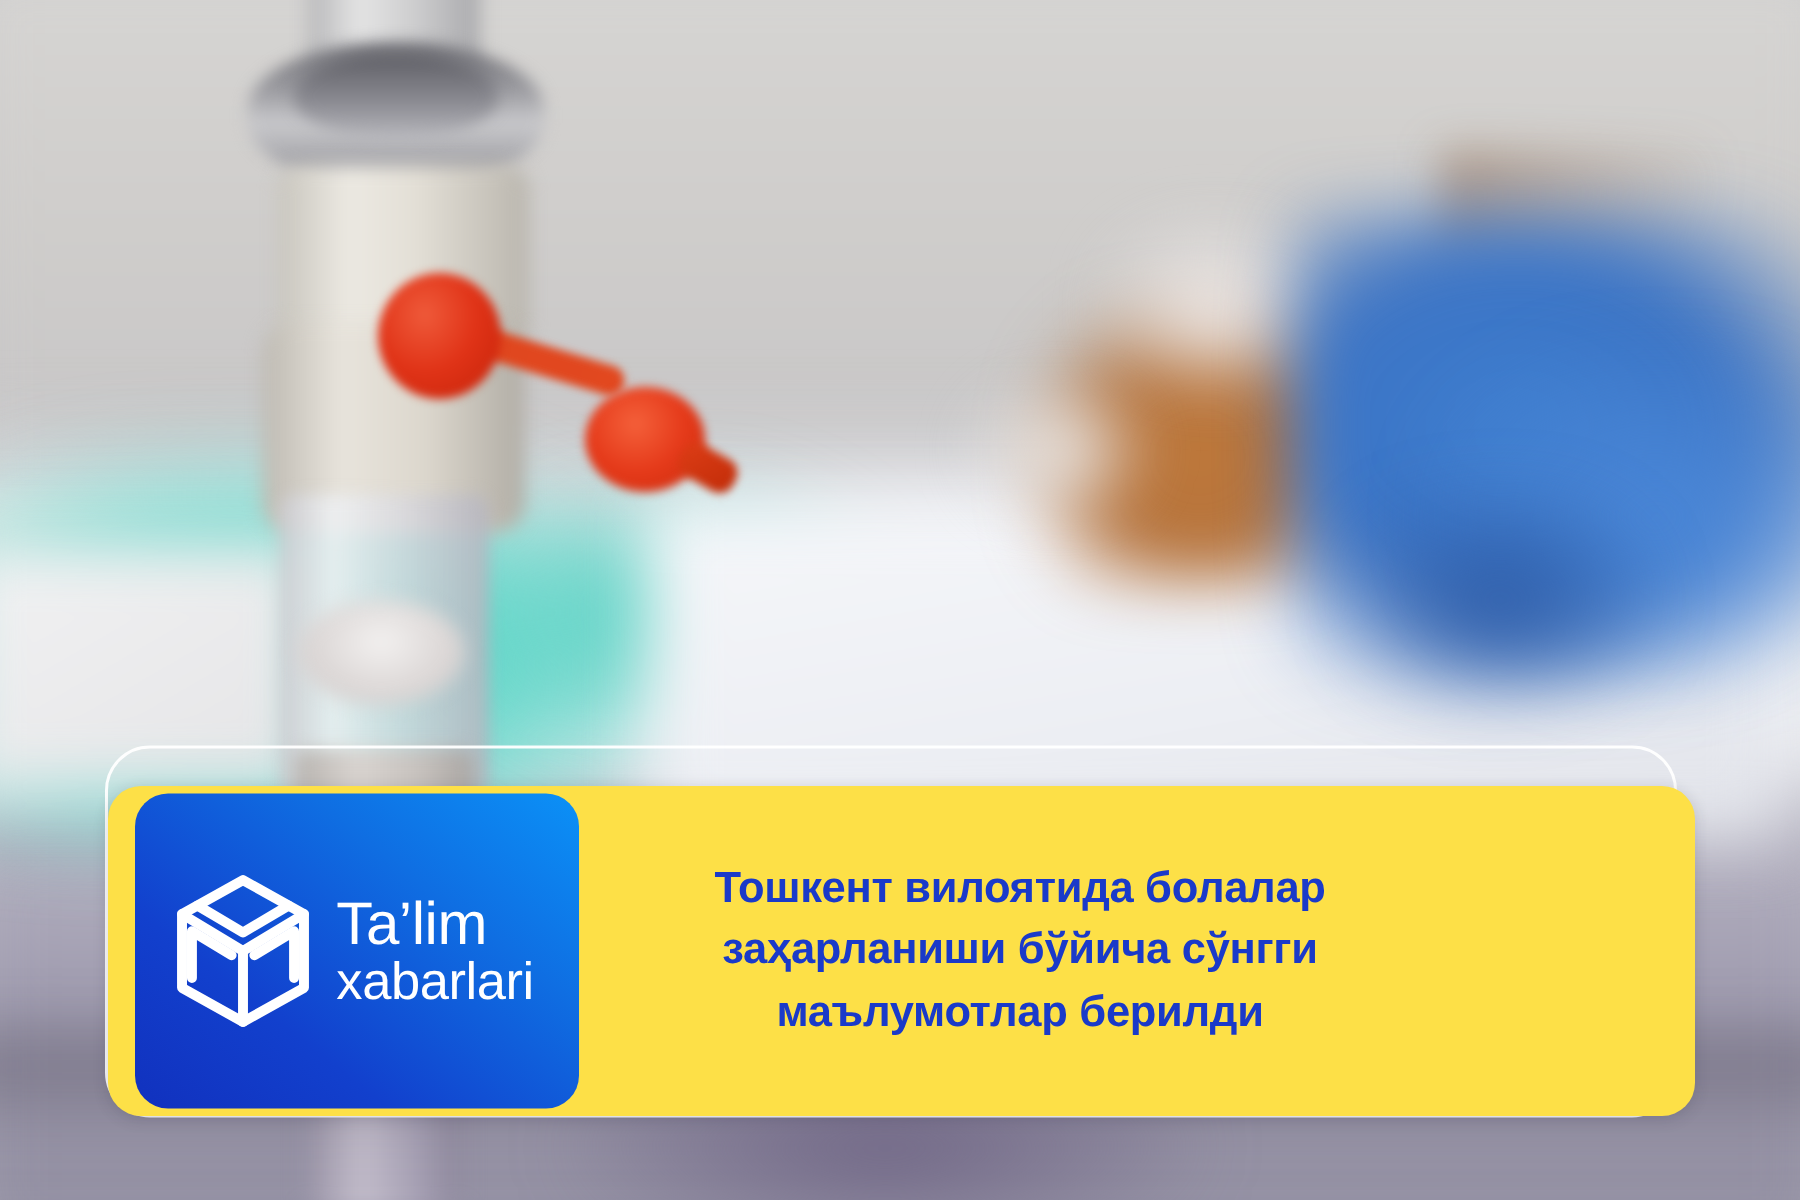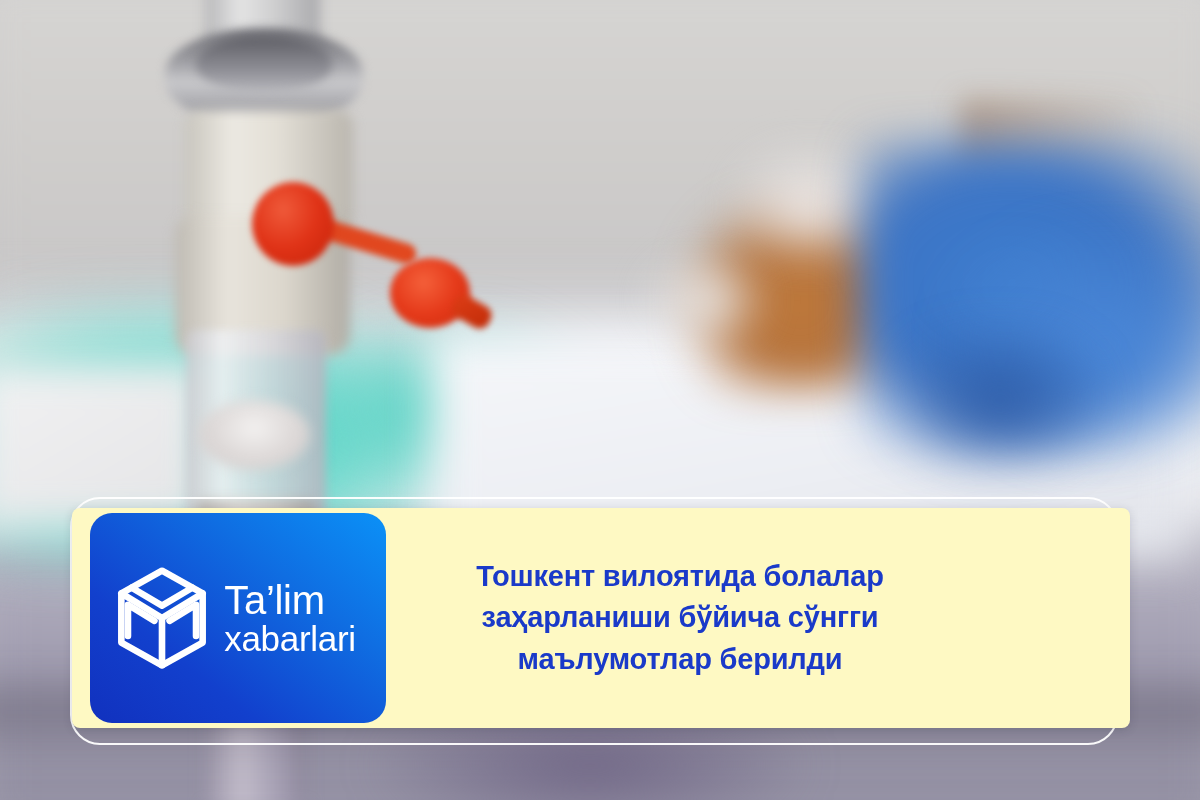--- a/index.html
+++ b/index.html
@@ -199,23 +199,23 @@
   
   .card-outline {
     position:absolute;
     left:70px; top:497px; width:1048px; height:248px;
     border:2px solid rgba(255,255,255,.95);
     border-radius:30px;
     pointer-events:none;
   }
   .card {
     position:absolute;
-    left:72px; top:508px; width:1058px; height:220px;
-    background:#fef9c3;
-    border-radius:8px;
+    left:72px; top:524px; width:1058px; height:220px;
+    background:#fde047;
+    border-radius:22px;
     display:flex;
     align-items:center;
     box-shadow:0 2px 10px rgba(40,40,60,.18);
   }
 
   
   .logo-tile {
     flex:0 0 auto;
     width:296px; height:210px;
     margin-left:18px;

